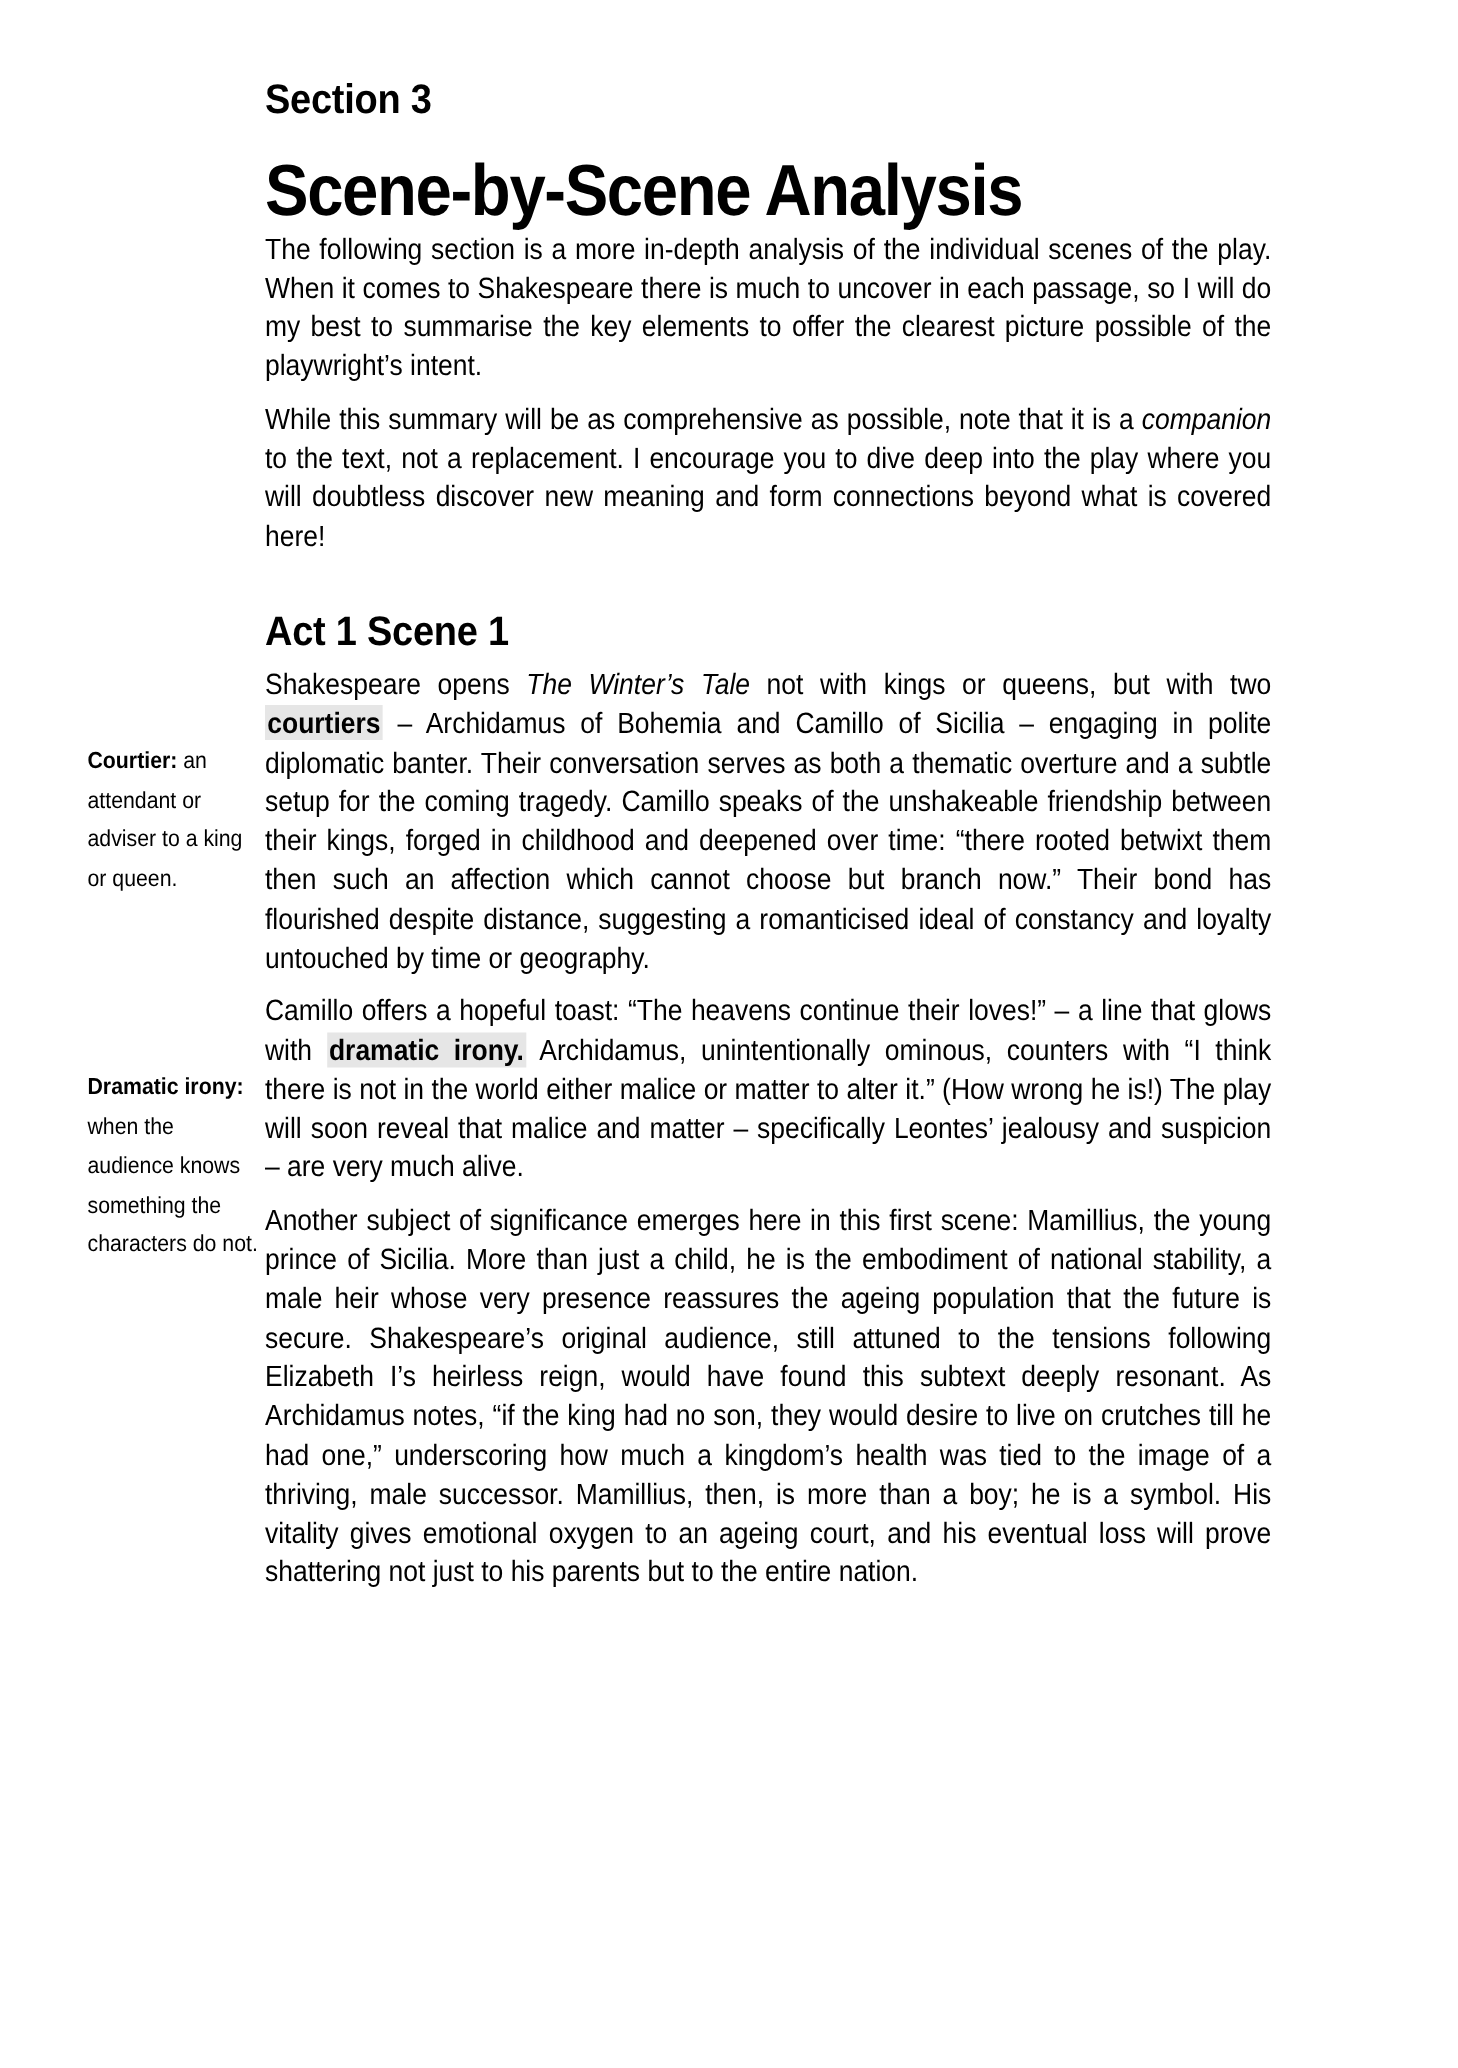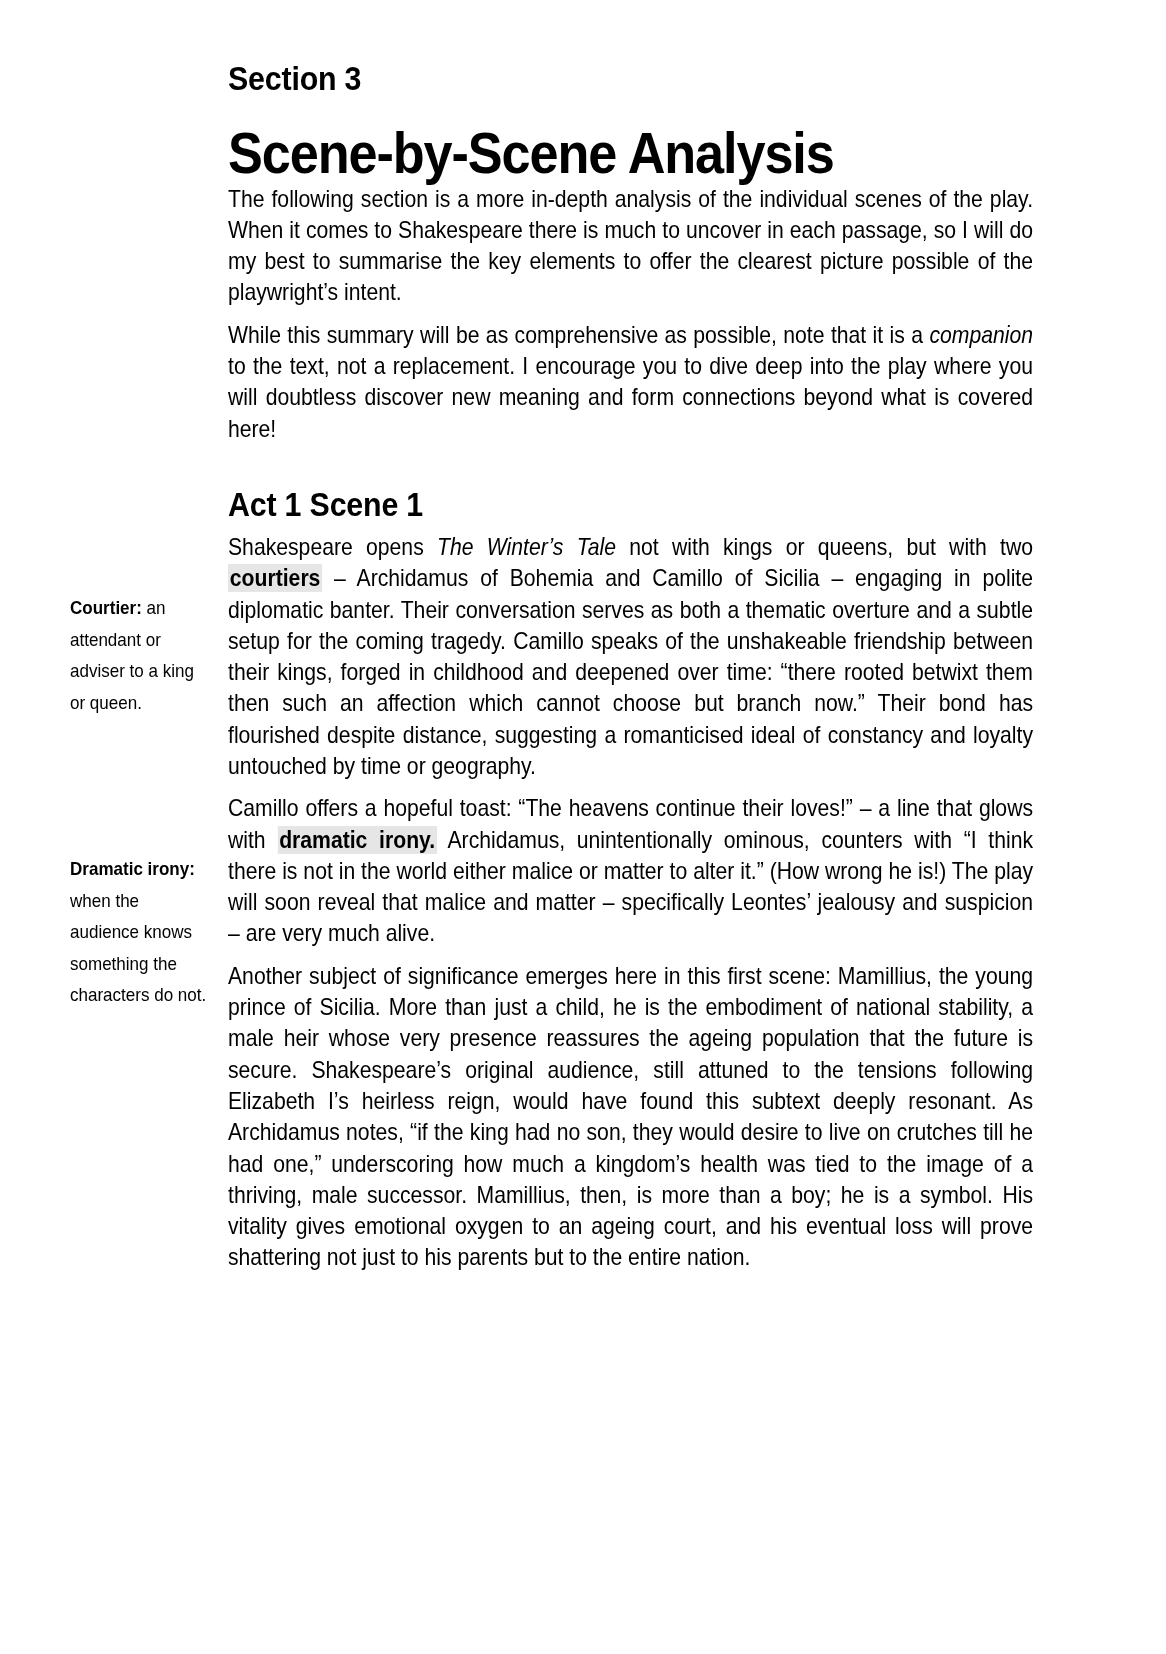--- a/index.html
+++ b/index.html
@@ -19,21 +19,21 @@
   .page {
     position: absolute;
     inset: 0;
     width: 1166px;
     height: 1654px;
   }
 
   
   .content-col {
     position: absolute;
-    left: 228px;
+    left: 212px;
     top: 0;
     width: 805px;
   }
 
   .margin-col {
     position: absolute;
     left: 70px;
     width: 140px;
   }
 

